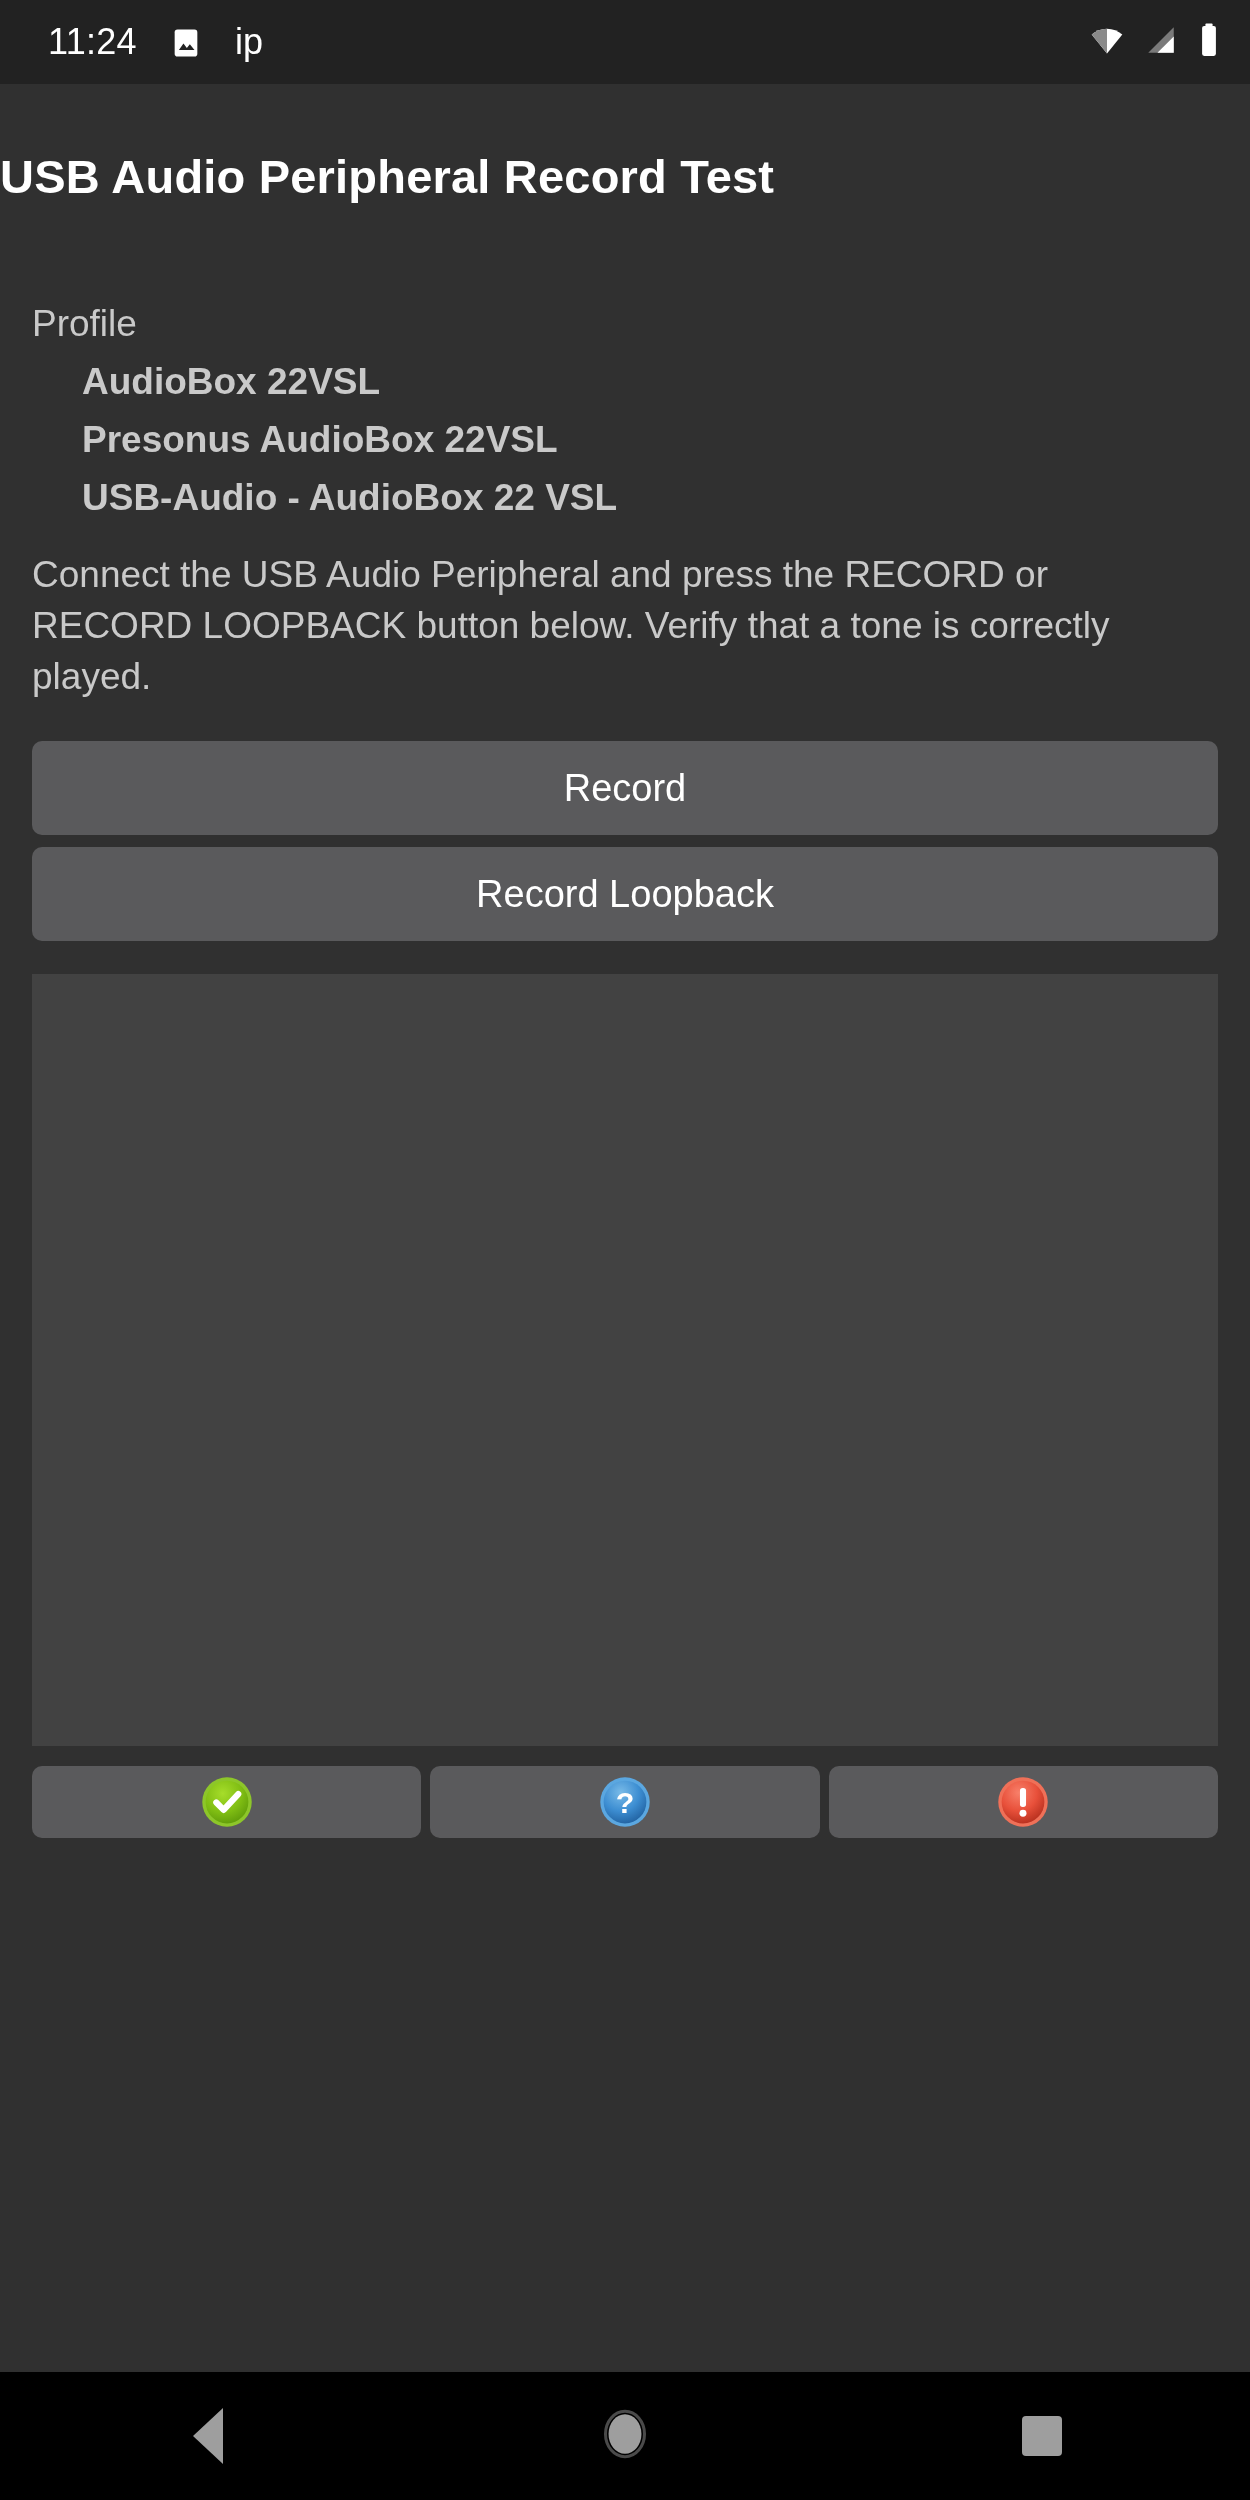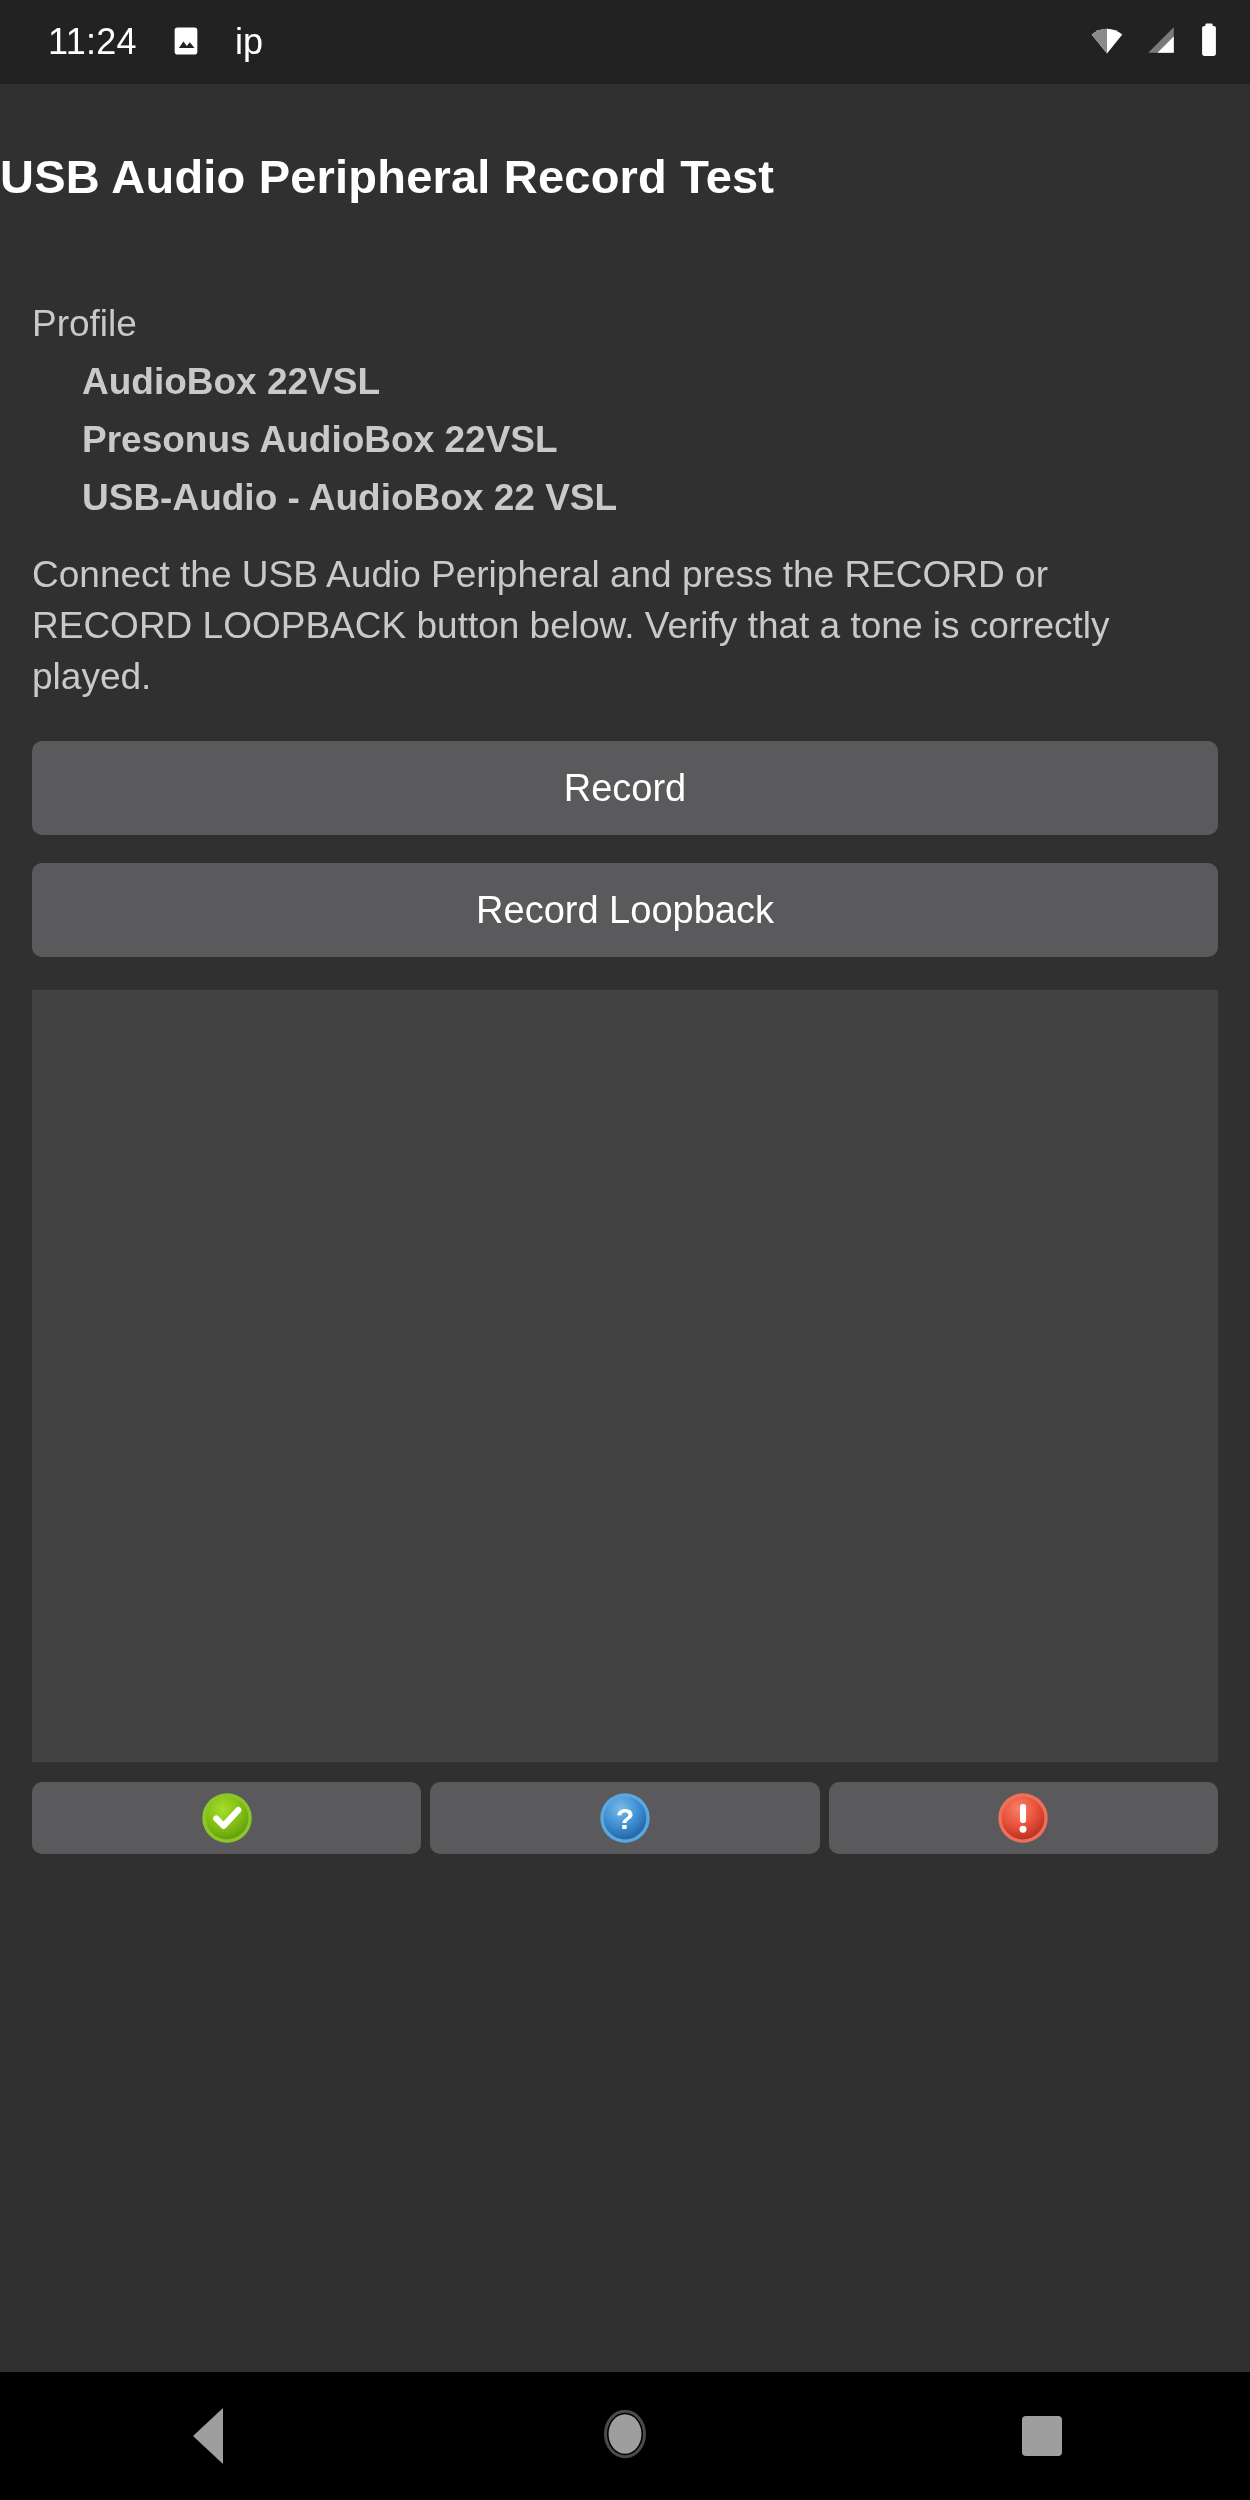--- a/index.html
+++ b/index.html
@@ -26,21 +26,21 @@
     width: 1250px;
     height: 84px;
     background: #222222;
     display: flex;
     align-items: center;
     box-sizing: border-box;
     padding: 0 28px 0 48px;
   }
   .status-left {
     display: flex;
-    align-items: flex-start;
+    align-items: flex-end;
     gap: 32px;
   }
   .status-clock {
     color: #ffffff;
     font-size: 36px;
     letter-spacing: 0.3px;
     line-height: 1;
   }
   .status-right {
     margin-left: auto;
@@ -108,21 +108,21 @@
   .btn {
     display: block;
     width: 100%;
     box-sizing: border-box;
     background: #5a5a5c;
     color: #ffffff;
     font-size: 38px;
     border: none;
     border-radius: 10px;
     height: 94px;
-    margin-top: 28px;
+    margin-top: 12px;
     font-family: "Liberation Sans", sans-serif;
     cursor: pointer;
     text-align: center;
     line-height: 94px;
     padding: 0;
   }
   .btn:first-of-type { margin-top: 0; }
 
   .btn-stack { margin-top: 39px; }
 

